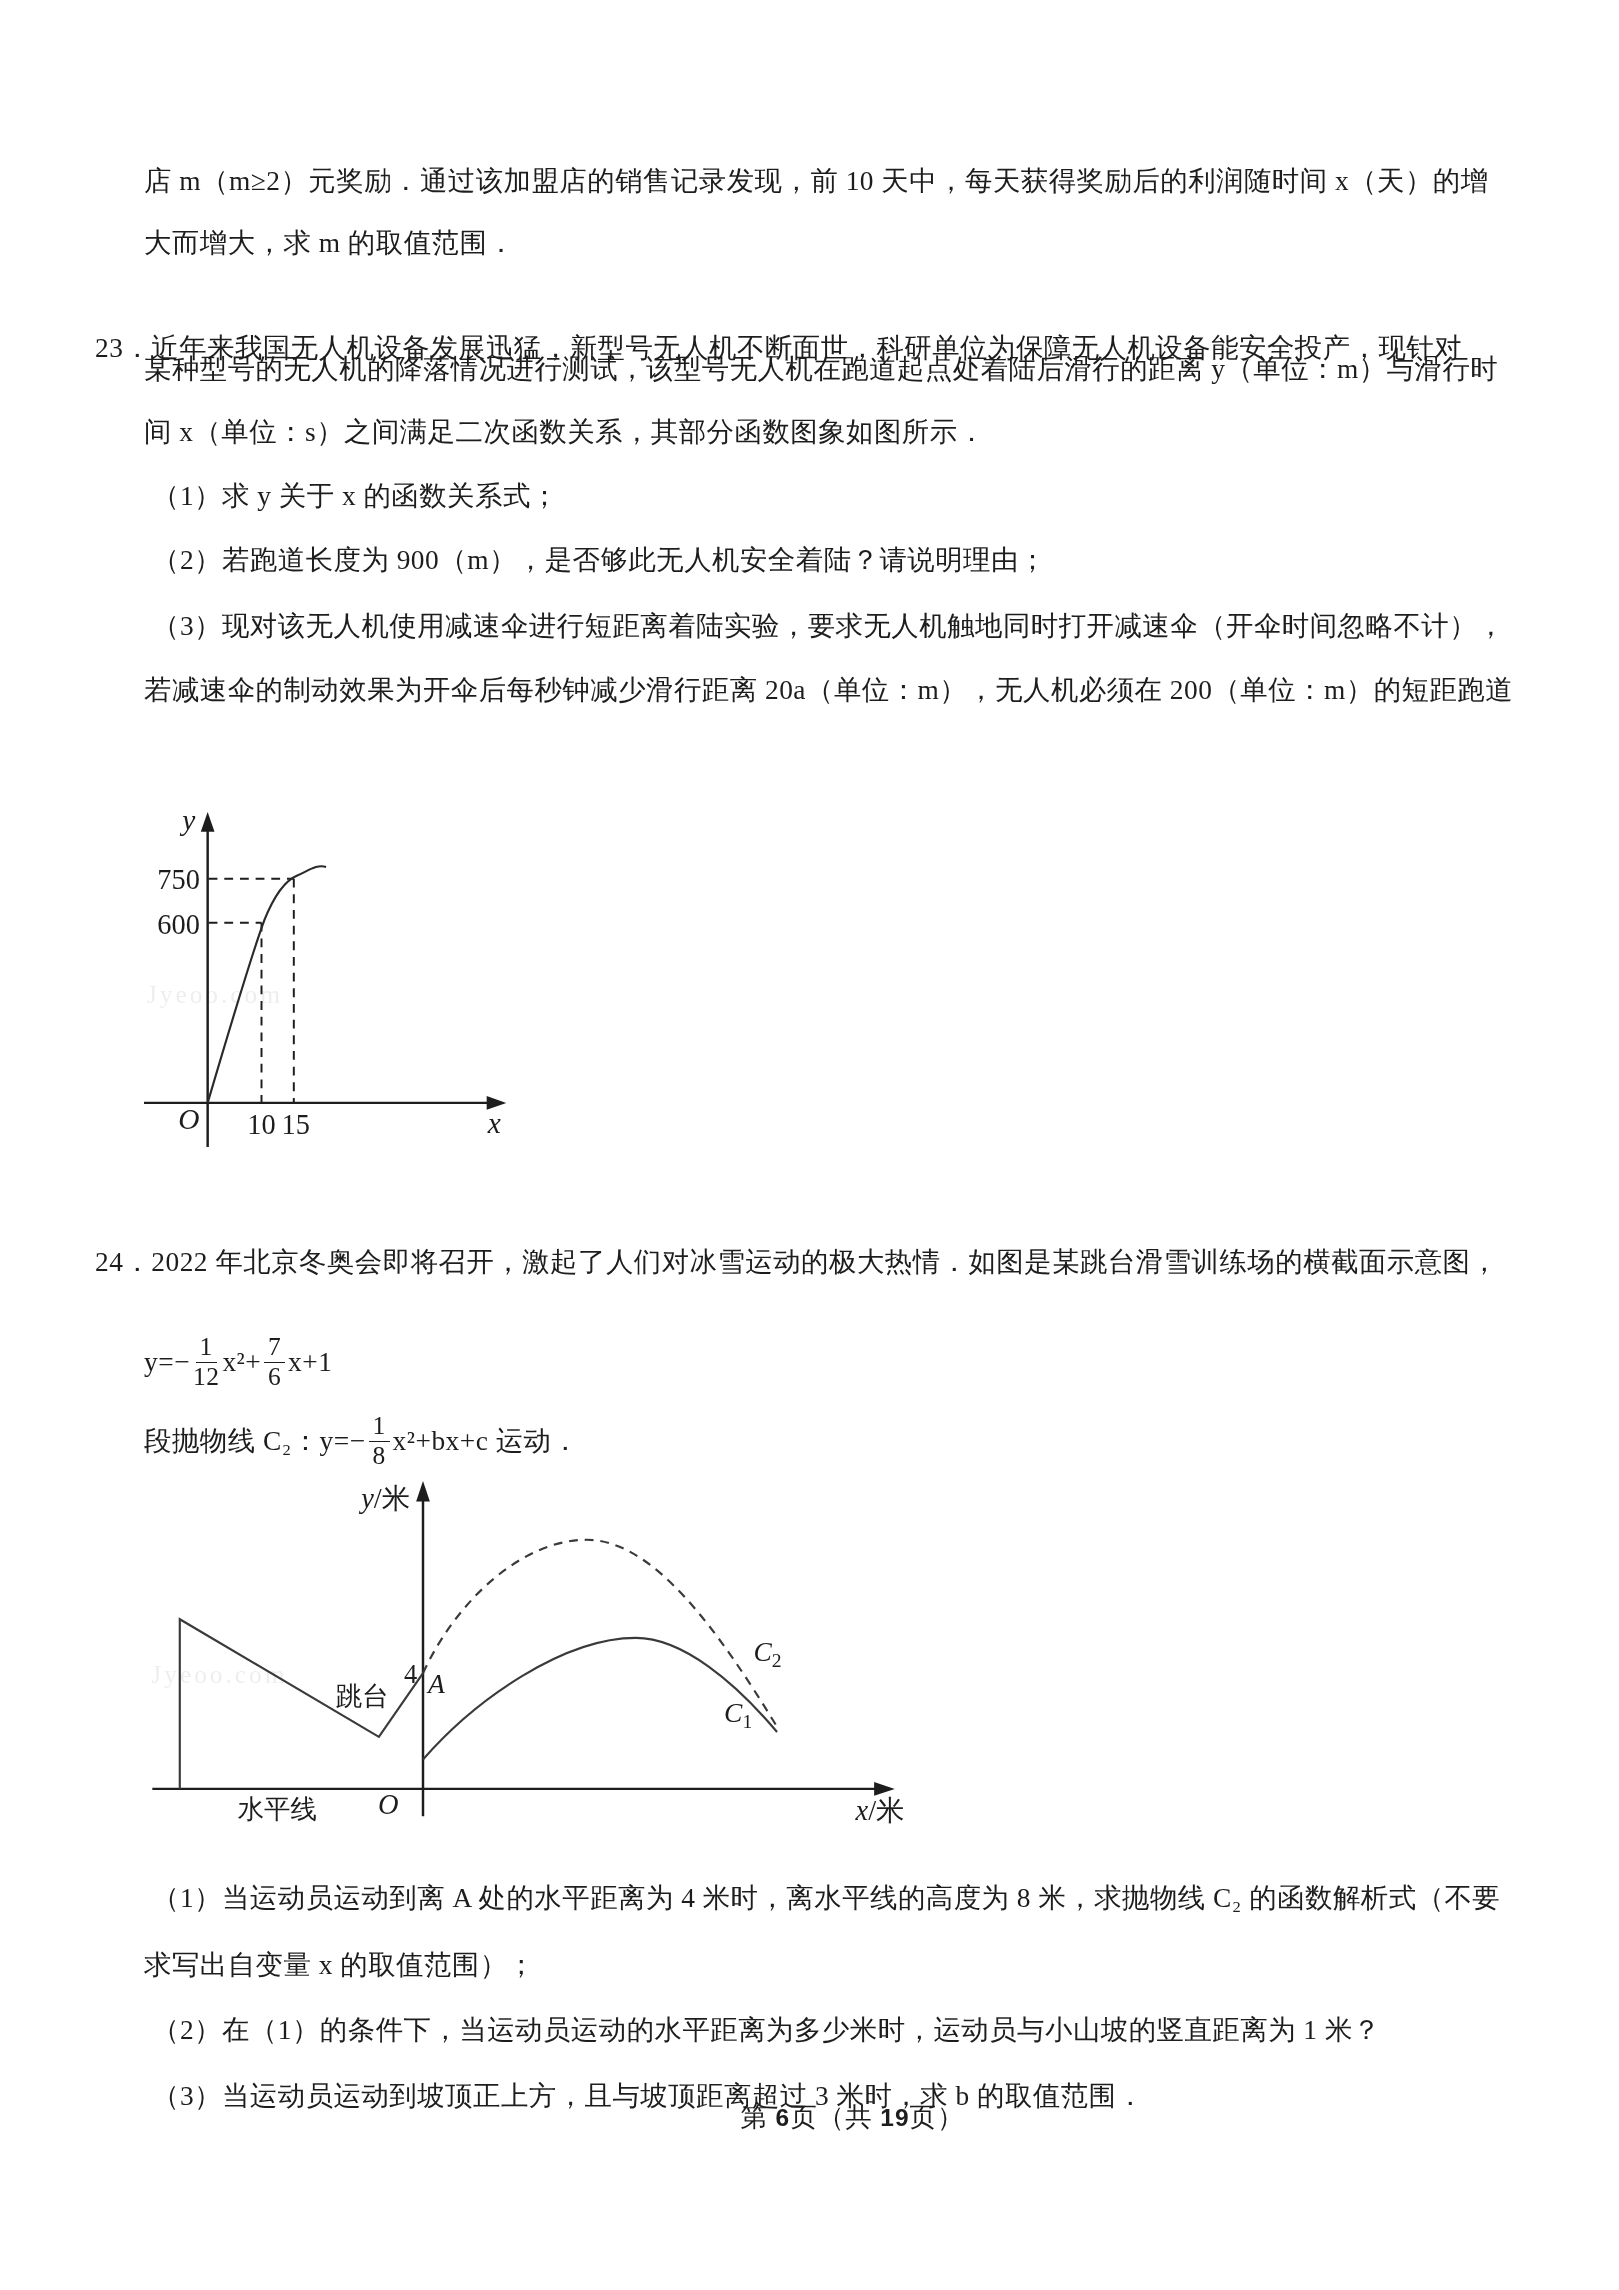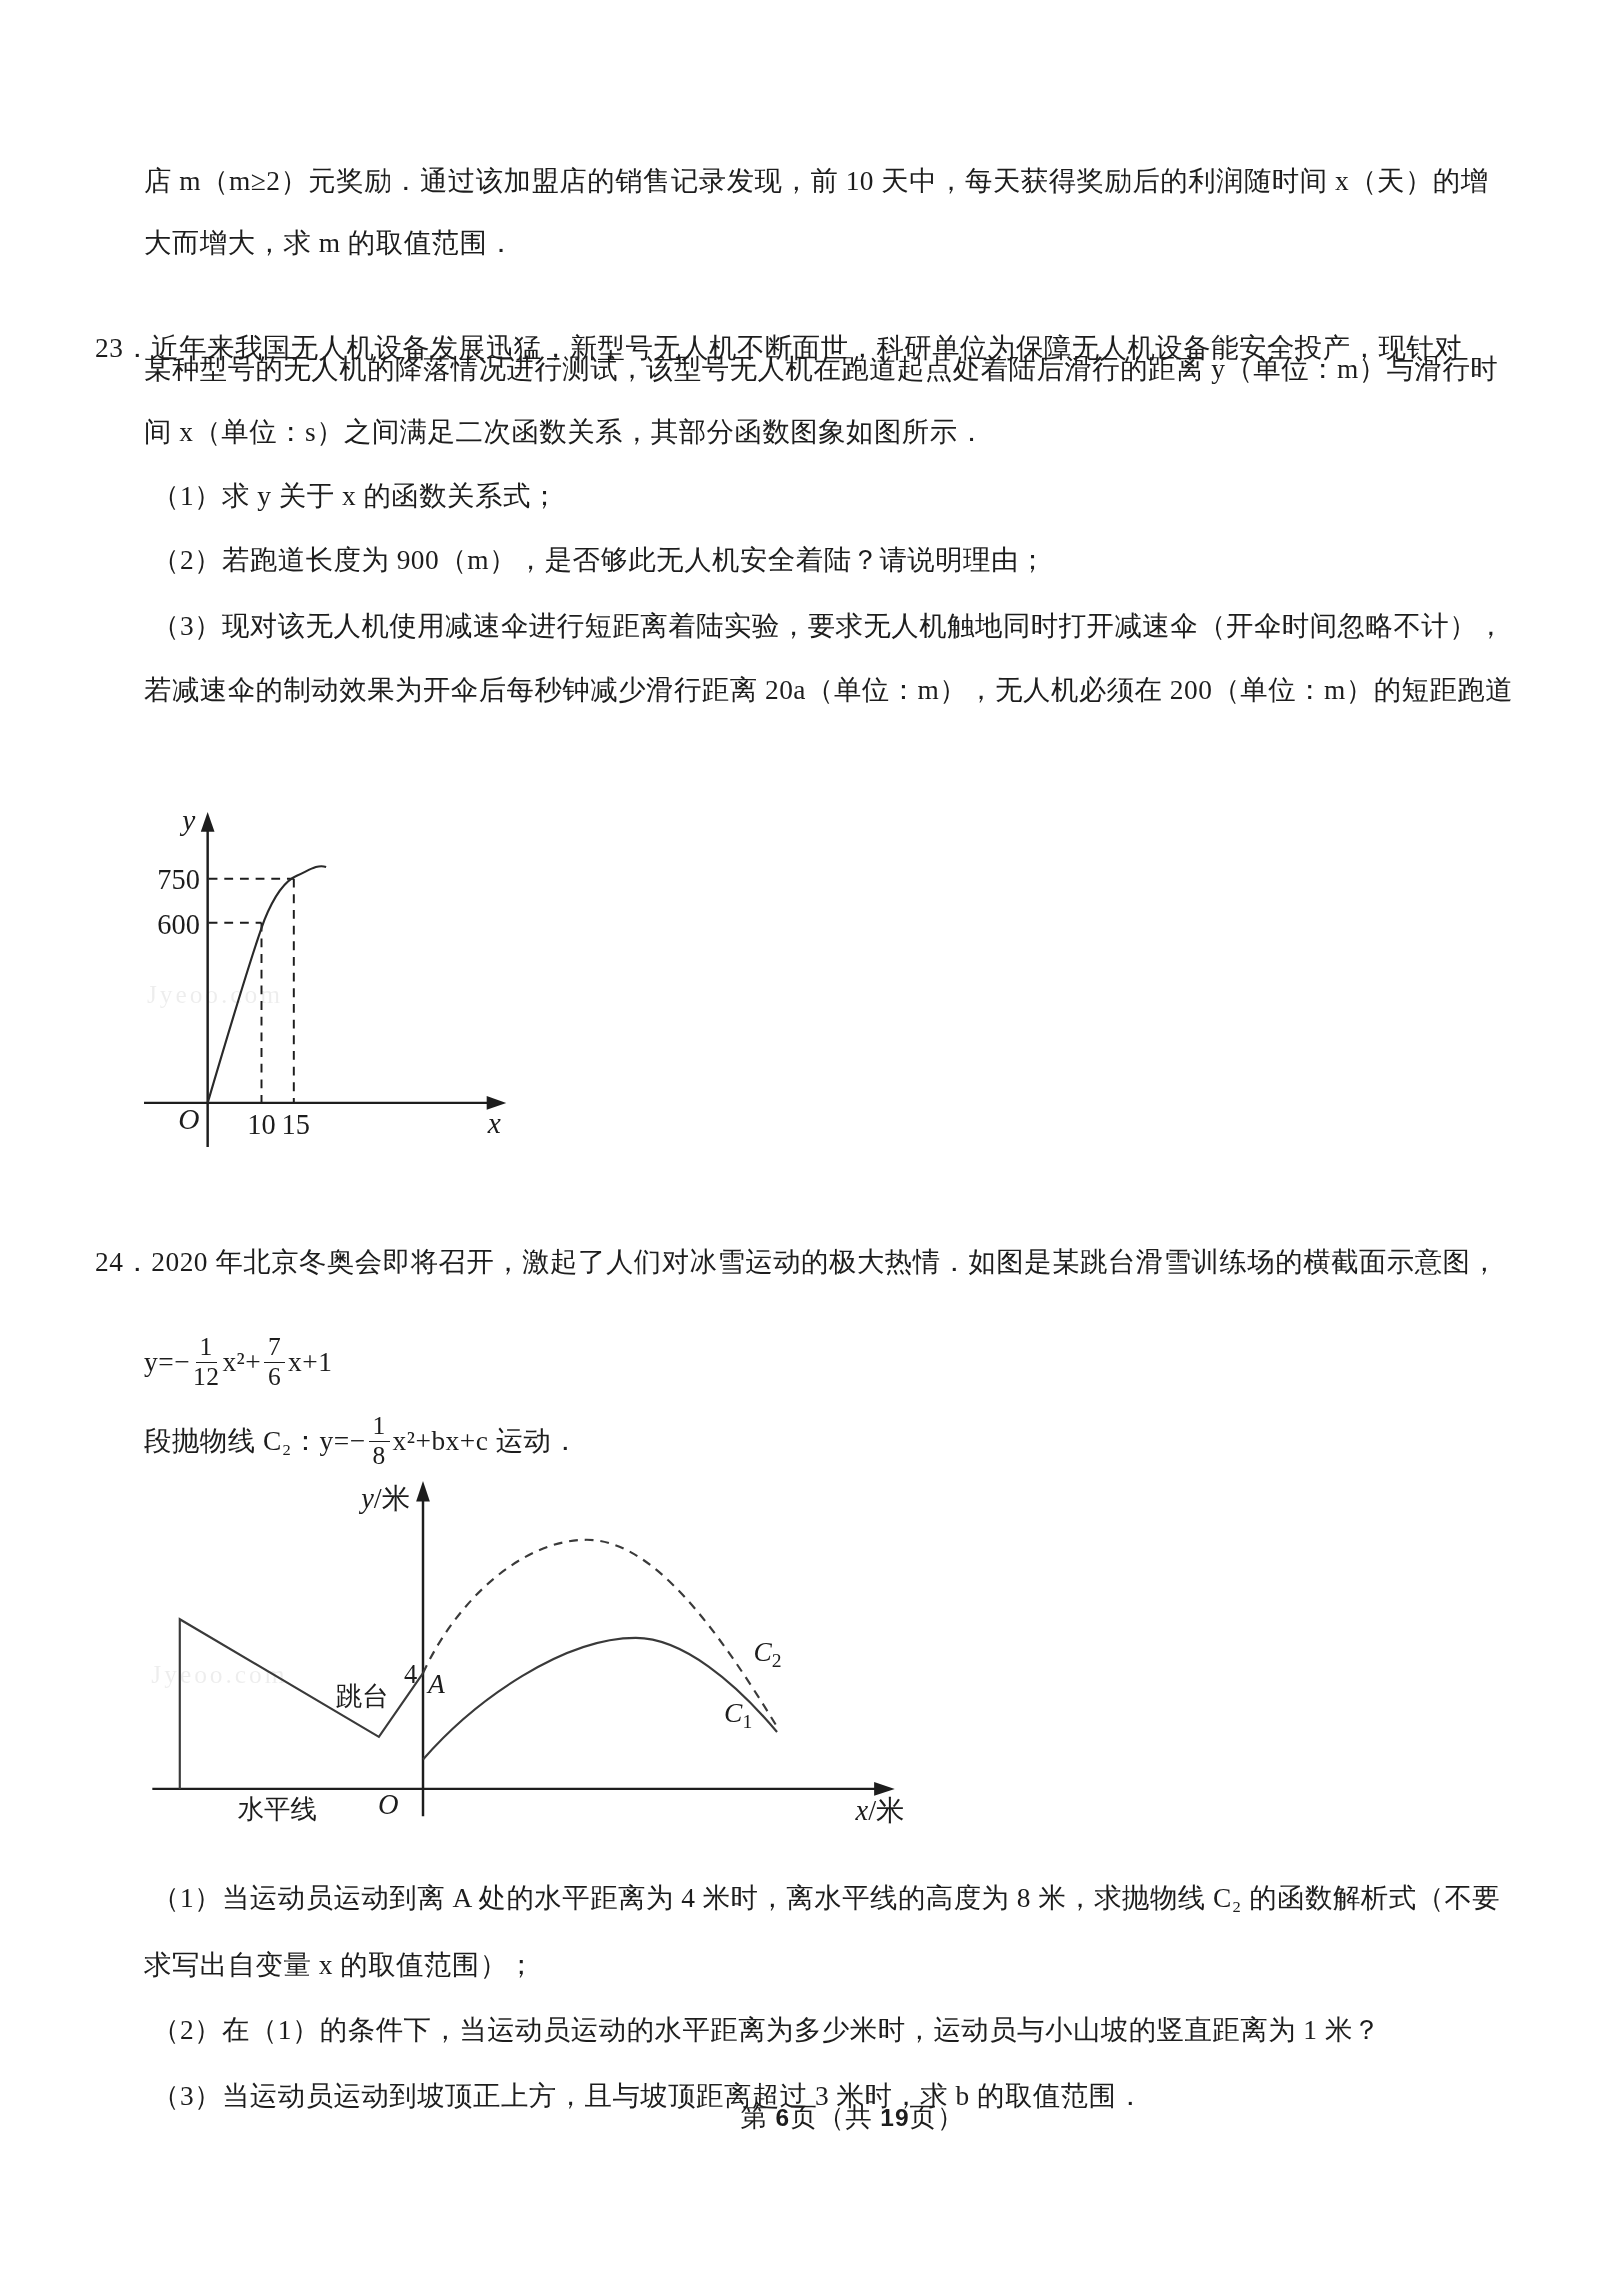--- a/index.html
+++ b/index.html
@@ -62,21 +62,21 @@
 
     <text x="86" y="28" font-size="30" font-style="italic">y</text>
     <text x="398" y="338" font-size="30" font-style="italic">x</text>
     <text x="82" y="334" font-size="30" font-style="italic">O</text>
     <text x="104" y="89" font-size="29" text-anchor="end">750</text>
     <text x="104" y="134" font-size="29" text-anchor="end">600</text>
     <text x="167" y="339" font-size="29" text-anchor="middle">10</text>
     <text x="202" y="339" font-size="29" text-anchor="middle">15</text>
   </svg>
 
-  <div class="ln" style="left:95px;top:1204px"><span class="qnum">24．</span><span>2020 年北京冬奥会即将召开，激起了人们对冰雪运动的极大热情．如图是某跳台滑雪训练场的横截面示意图，</span></div>
+  <div class="ln" style="left:95px;top:1204px"><span class="qnum">24．</span><span>2022 年北京冬奥会即将召开，激起了人们对冰雪运动的极大热情．如图是某跳台滑雪训练场的横截面示意图，</span></div>
 
   <div class="ln frac-line" style="left:144px;top:1325px;height:74px">
     <span>y=−</span>
       <span class="frac">
         <span class="num">1</span>
         <span class="den">12</span>
       </span>
       <span>x²+</span>
       <span class="frac">
         <span class="num">7</span>

